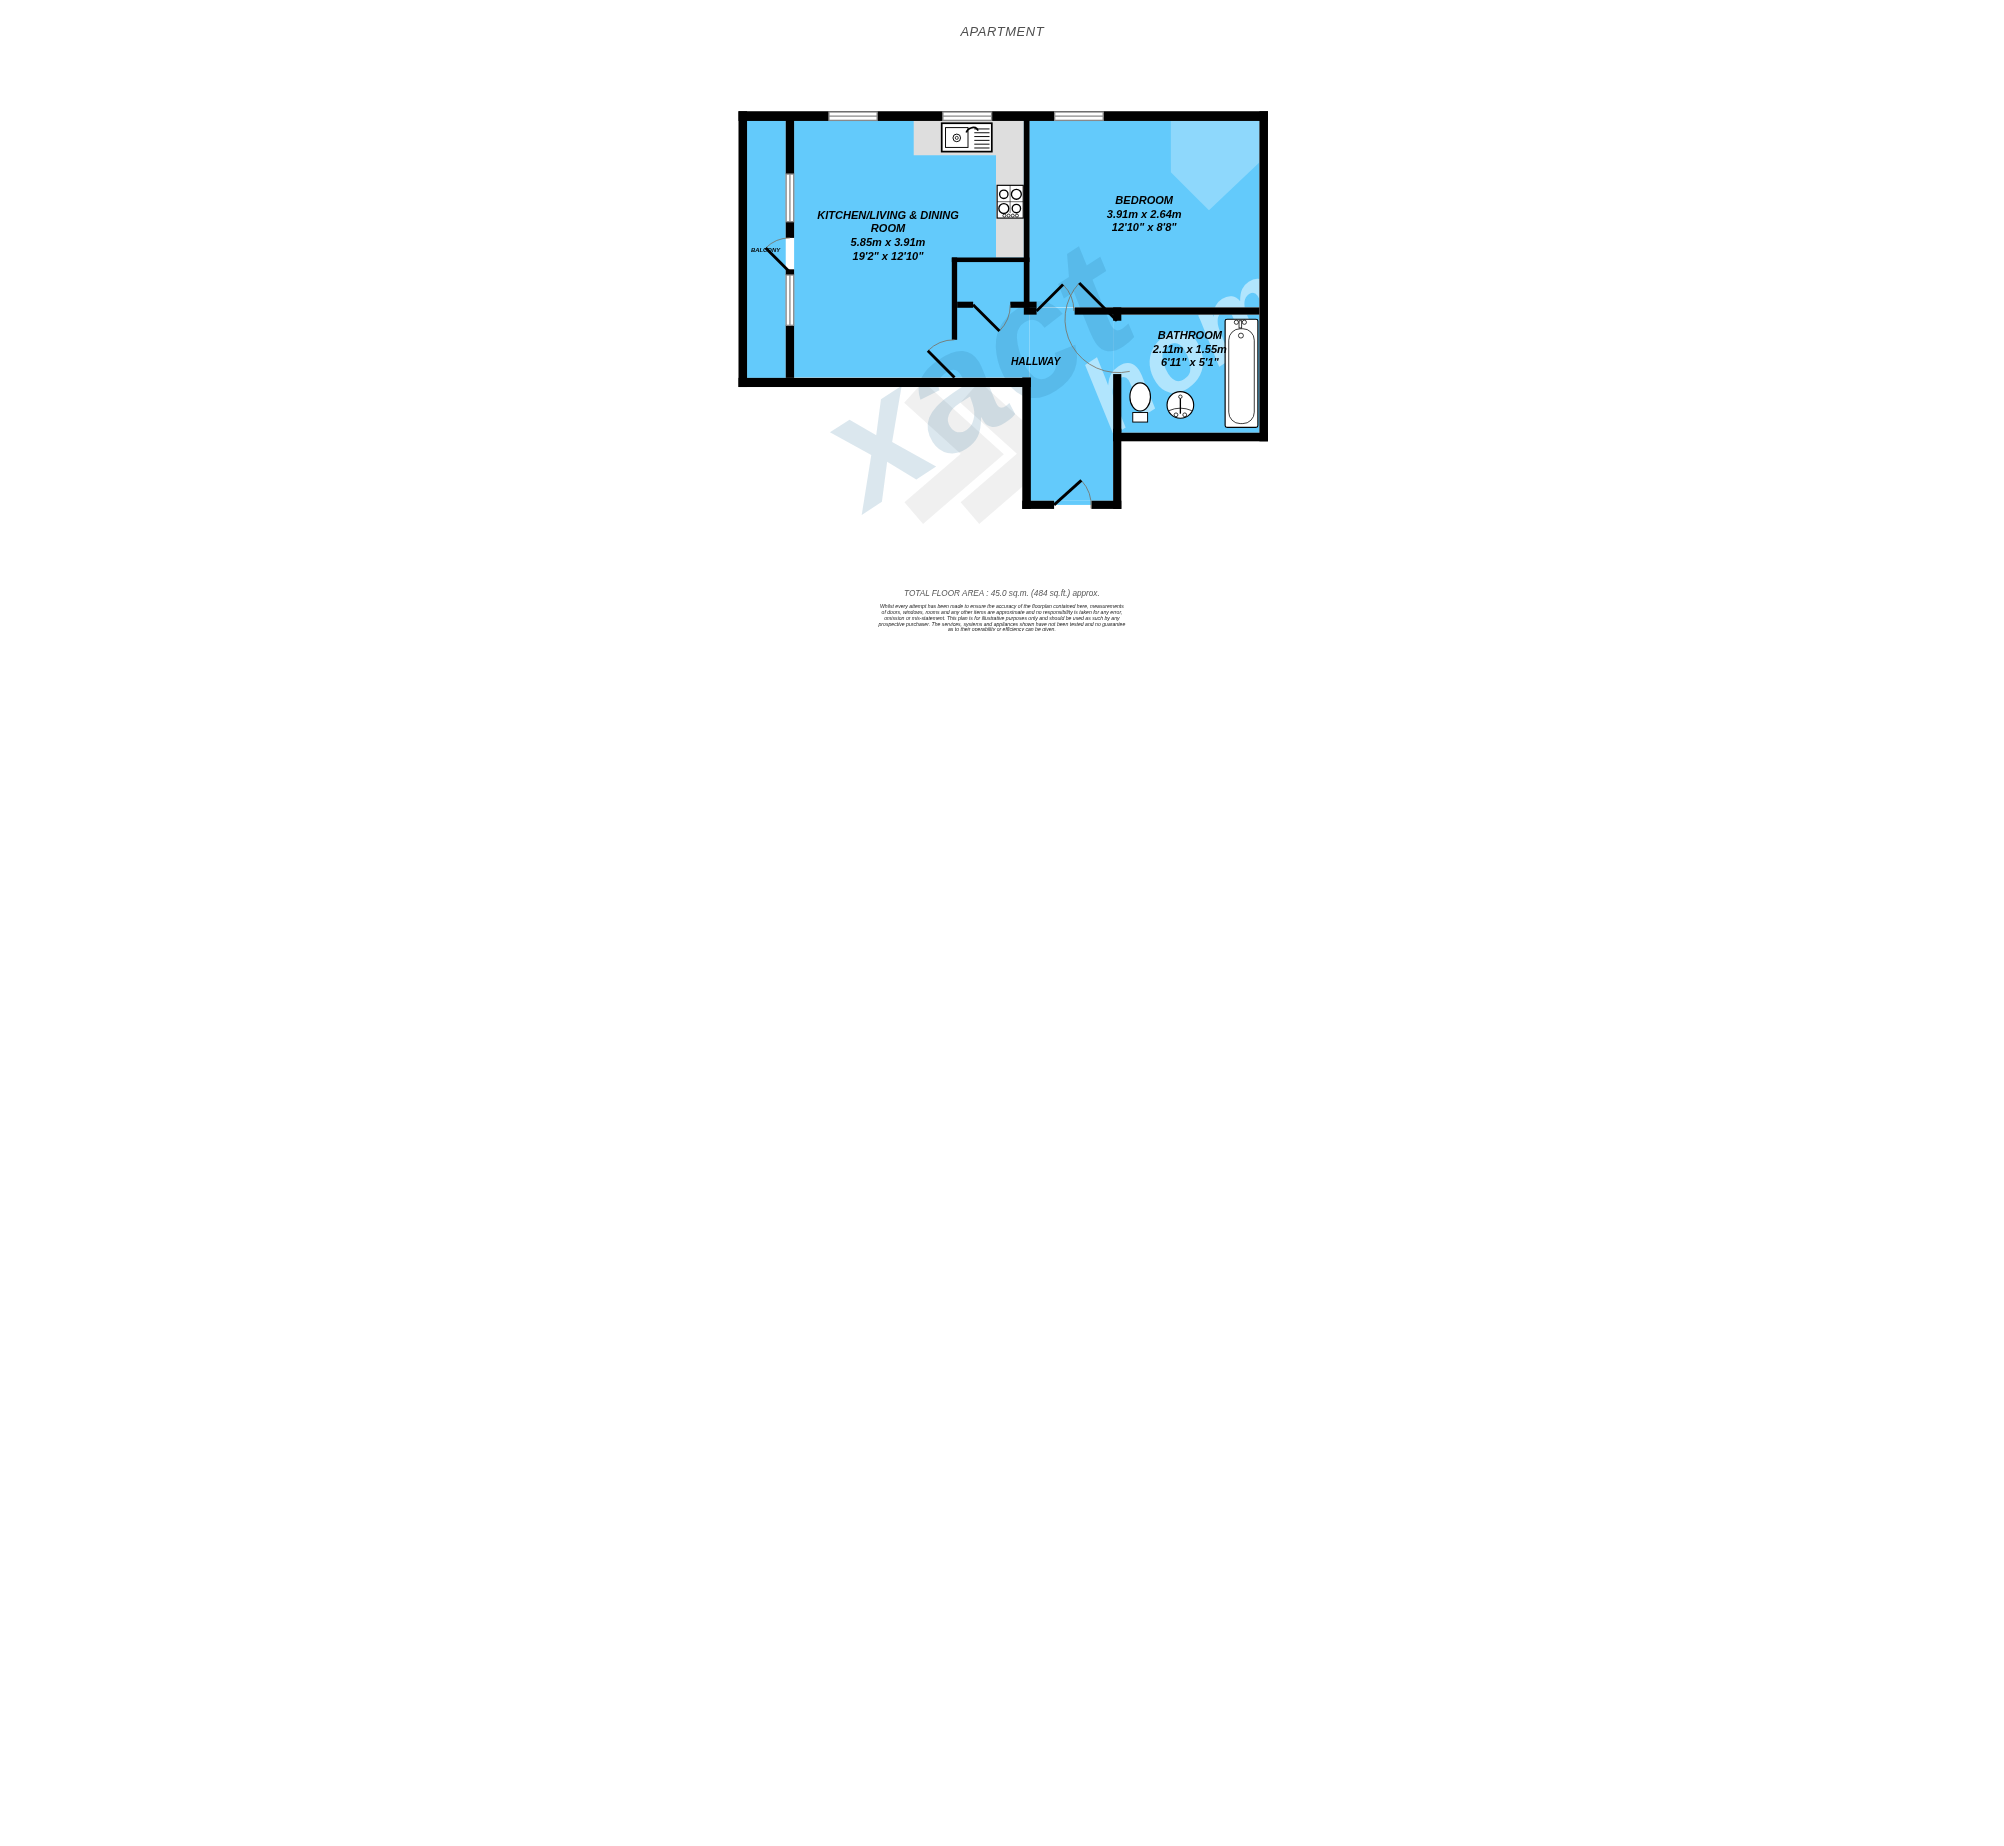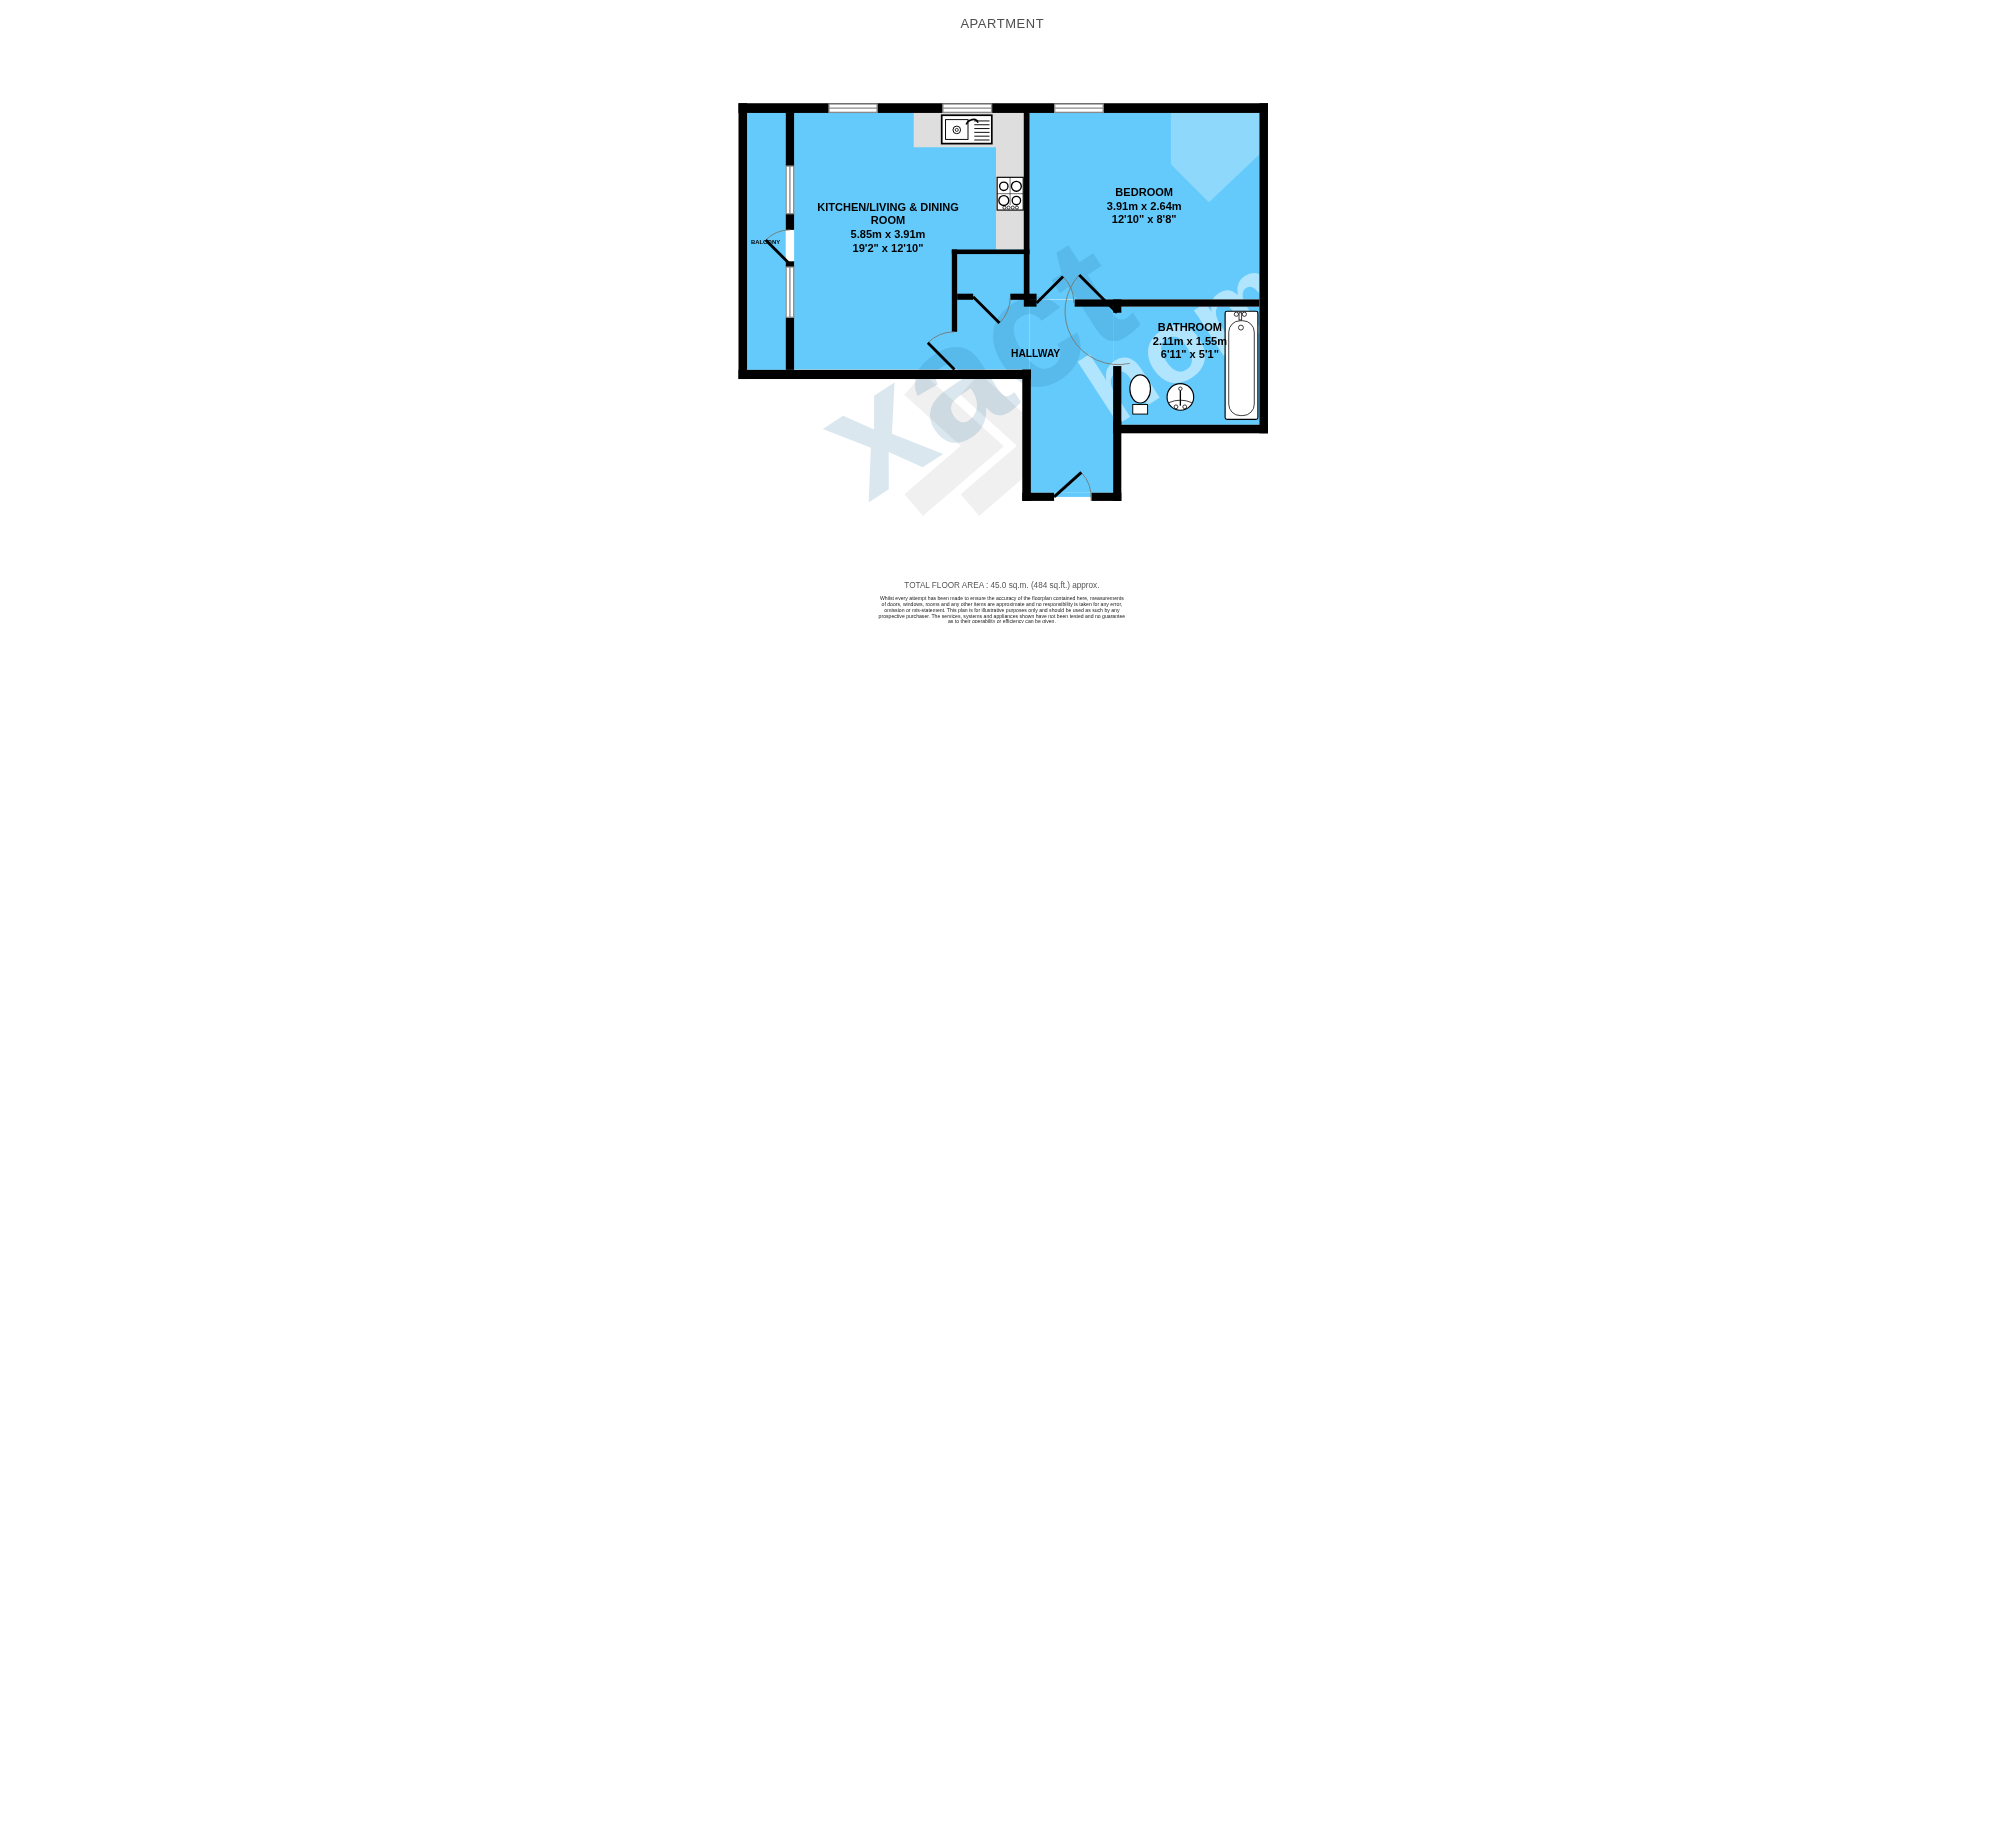--- a/index.html
+++ b/index.html
@@ -1,16 +1,16 @@
 <!DOCTYPE html>
 <html style="font-size:9.1px"><head>
 <meta charset="utf-8">
 <style>
   html,body{margin:0;padding:0;background:#ffffff;}
-  .page{width:668px;margin:8px auto;font-family:"Liberation Sans",sans-serif;}
+  .page{width:668px;margin:16px auto;font-family:"Liberation Sans",sans-serif;font-style:italic;}
   svg{display:block;}
   .room-label{font-family:"Liberation Sans",sans-serif;font-weight:bold;fill:#000;}
   .small-label{font-family:"Liberation Sans",sans-serif;font-weight:bold;fill:#000;}
   .title-text{font-family:"Liberation Sans",sans-serif;fill:#4f4f4f;letter-spacing:3px;}
   .footer-total{font-family:"Liberation Sans",sans-serif;fill:#555555;}
   .footer-line{font-family:"Liberation Sans",sans-serif;fill:#1a1a1a;}
   .wm-dark{fill:rgba(32,104,150,0.16);font-weight:bold;font-family:"Liberation Sans",sans-serif;}
   .wm-light{fill:rgba(255,255,255,0.50);font-weight:bold;font-family:"Liberation Sans",sans-serif;}
 </style>
 </head>

